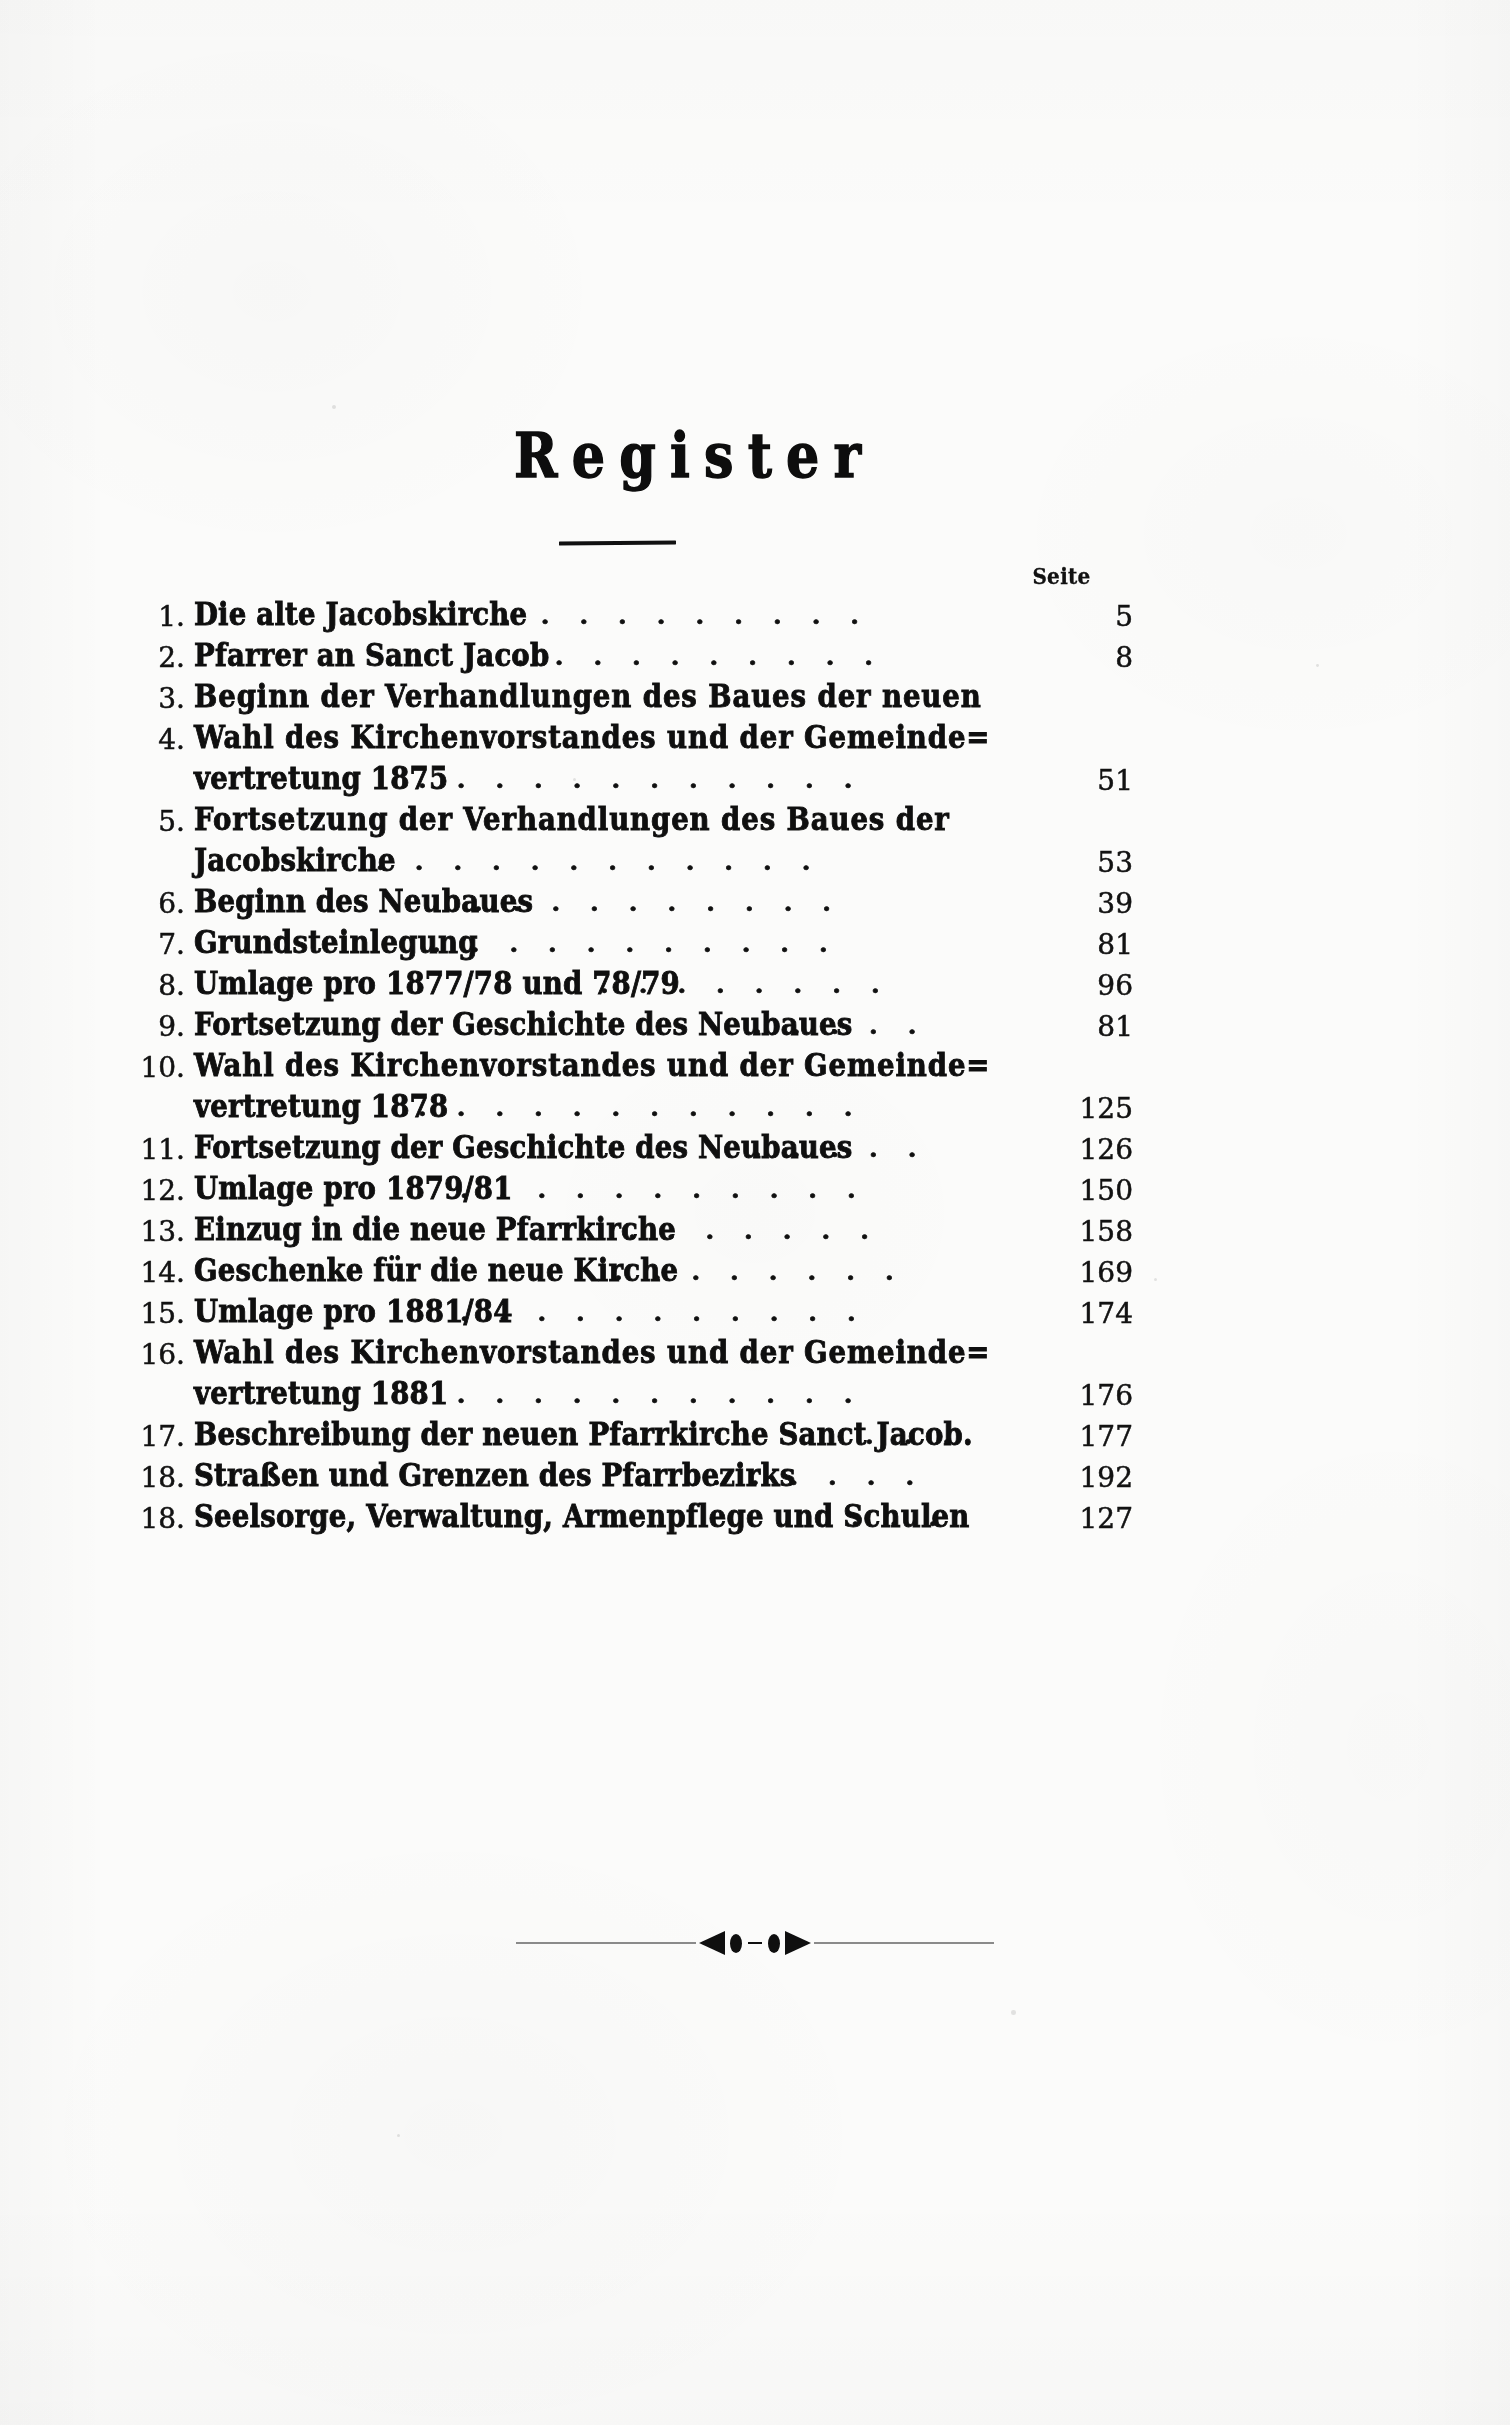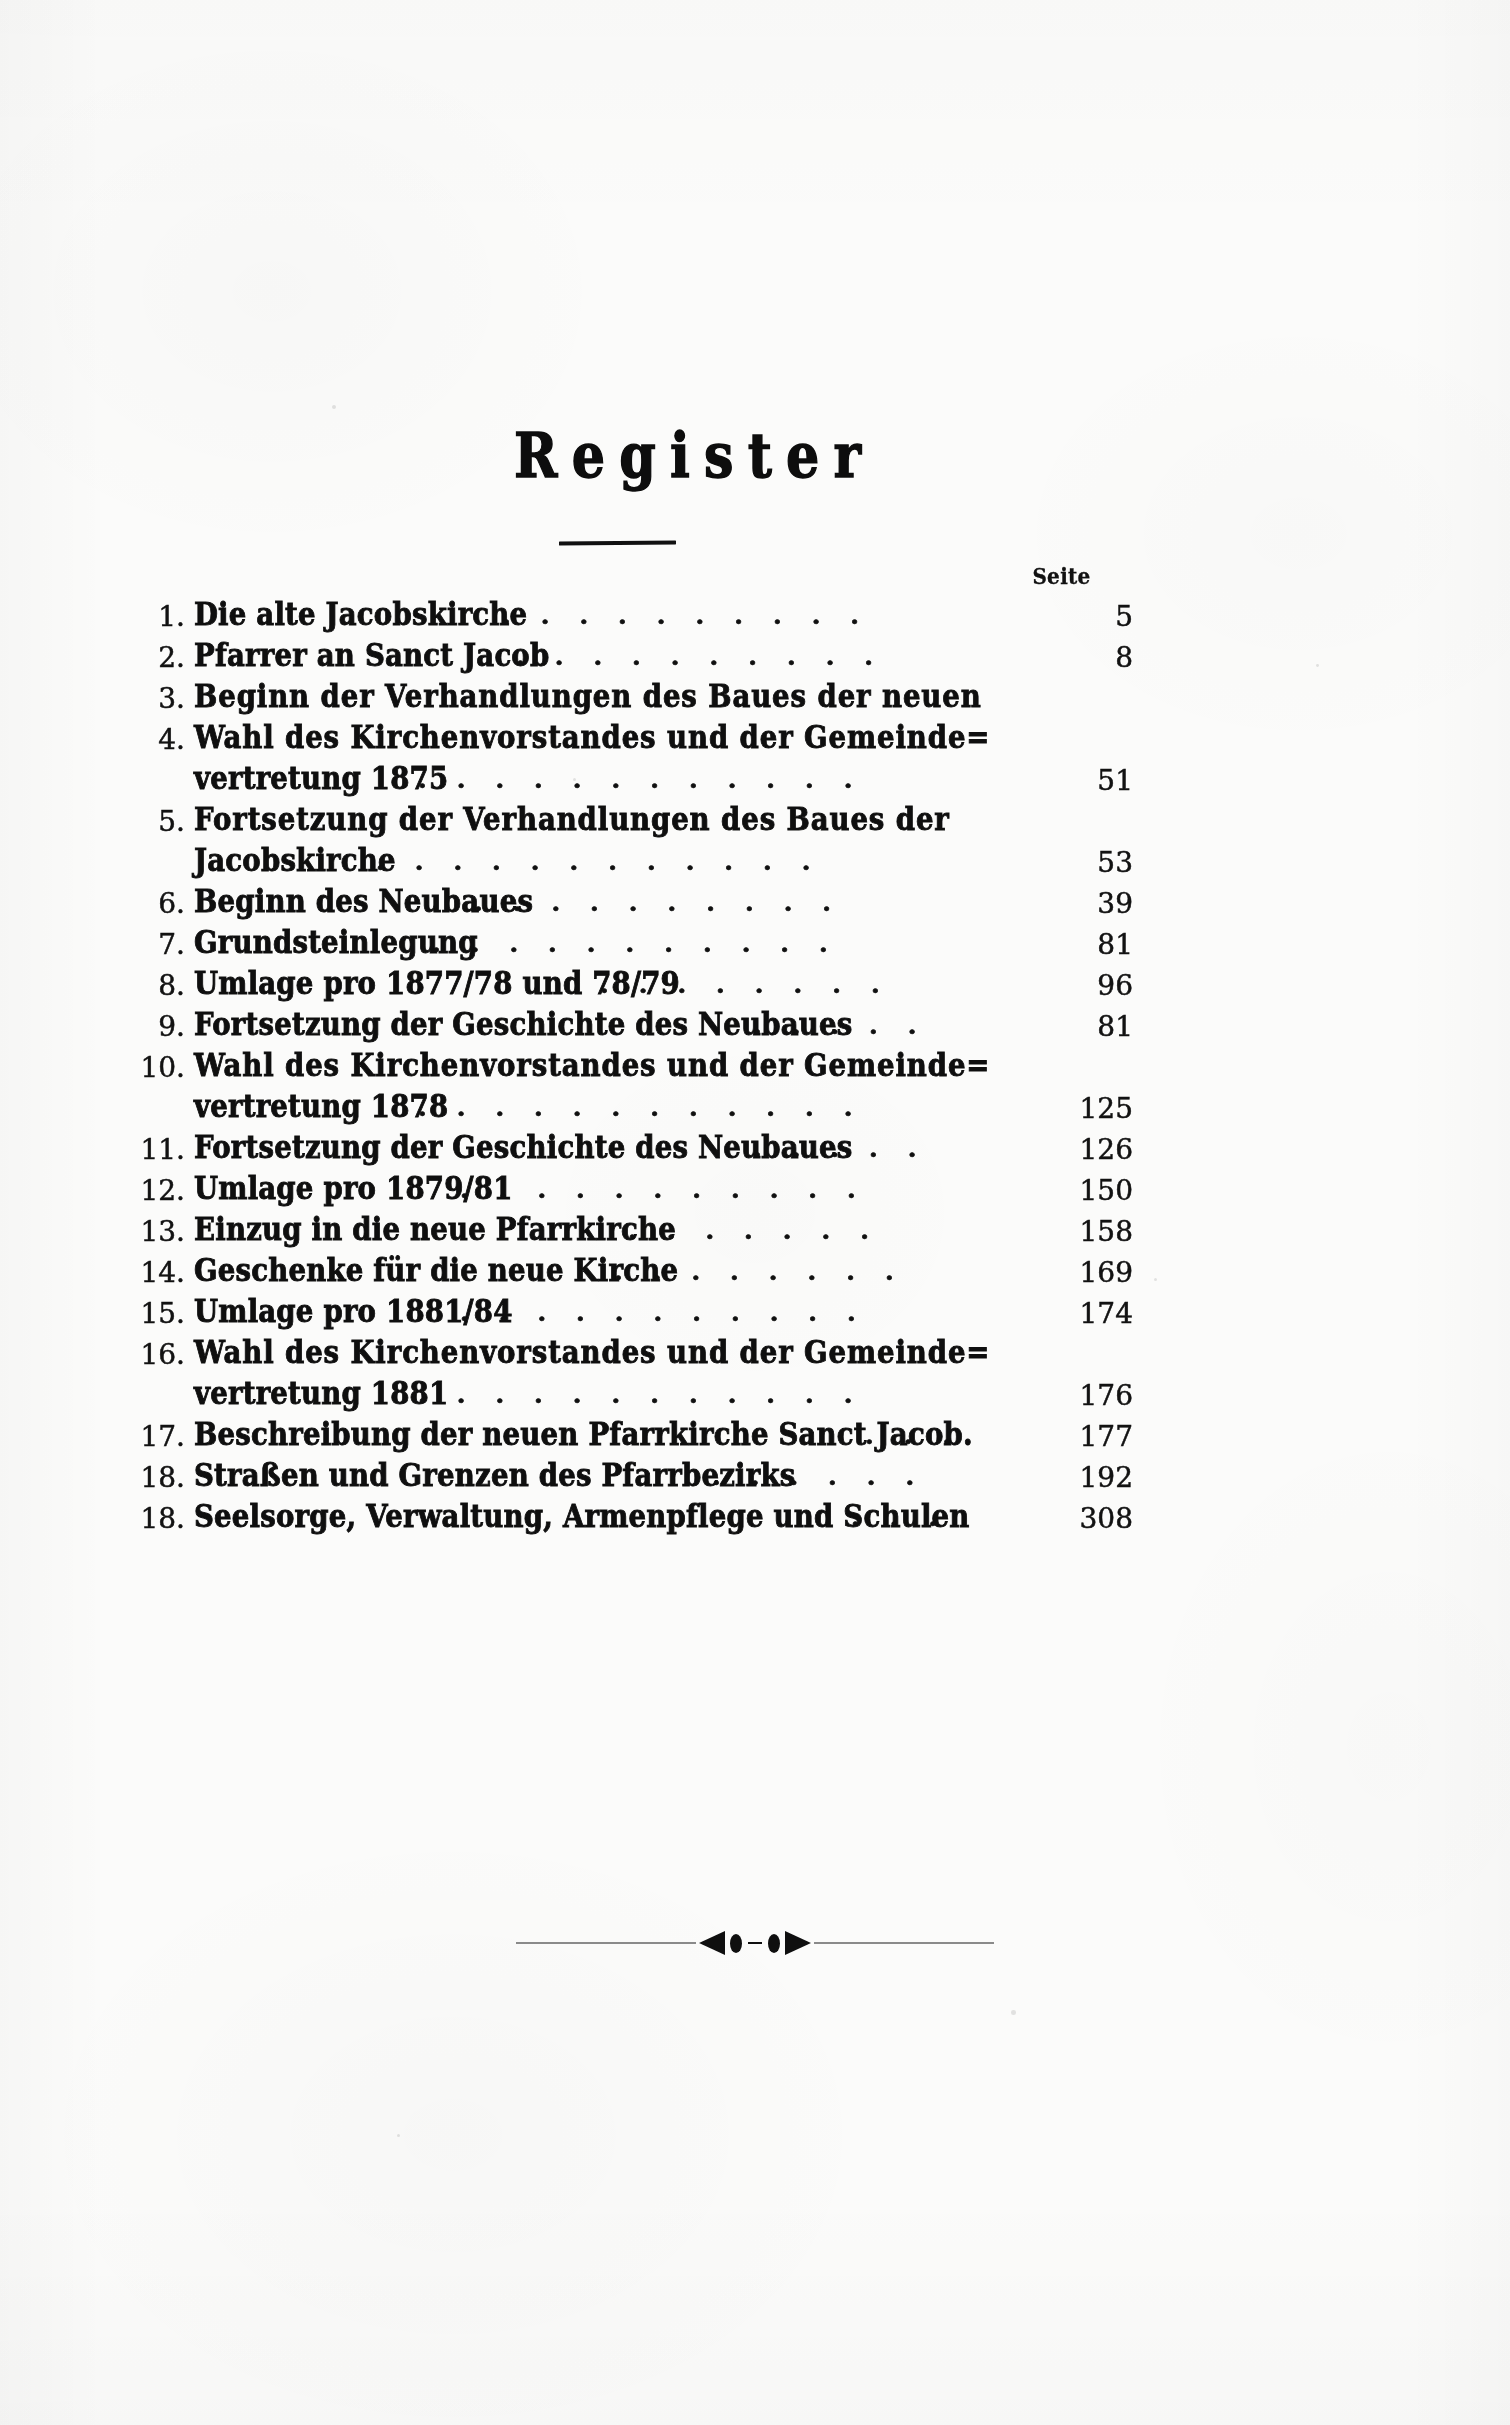--- a/index.html
+++ b/index.html
@@ -357,21 +357,21 @@
       <div class="toc-row">
         <div class="num">18.</div>
         <div class="label">Straßen und Grenzen des Pfarrbezirks</div>
         <div class="leader" style="left: 712px; width: 315px;">······</div>
         <div class="pageno">192</div>
       </div>
       <div class="toc-row">
         <div class="num">18.</div>
         <div class="label">Seelsorge, Verwaltung, Armenpflege und Schulen</div>
         <div class="leader" style="left: 851px; width: 176px;">···</div>
-        <div class="pageno">308</div>
+        <div class="pageno">127</div>
       </div>
     </div>
 
   <div class="ornament">
     <div class="orn-rule-left"></div>
     <div class="orn-center">
       <div class="orn-arrow-left"></div>
       <div class="orn-dot"></div>
       <div class="orn-bar"></div>
       <div class="orn-dot"></div>

